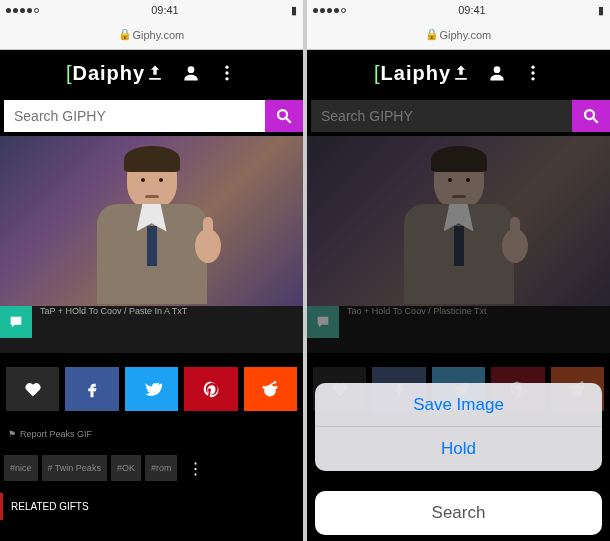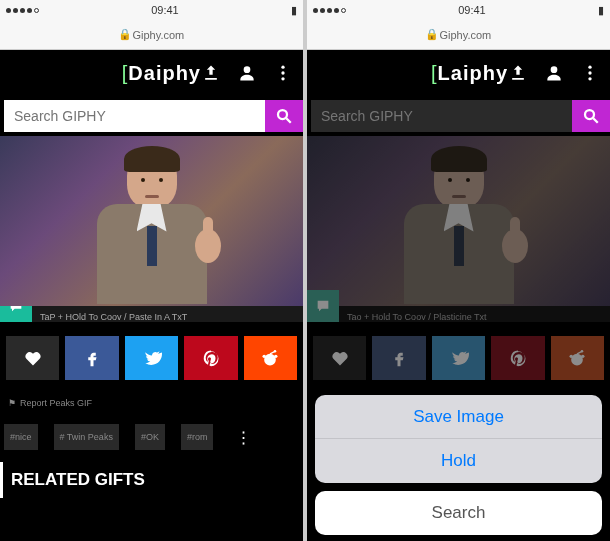--- a/index.html
+++ b/index.html
@@ -3,59 +3,59 @@
 <meta charset="utf-8">
 <style>
 *{margin:0;padding:0;box-sizing:border-box;font-family:-apple-system,Helvetica,Arial,sans-serif}
 body{background:#ccc;width:610px;height:541px;display:flex;gap:4px}
 .phone{width:303px;height:541px;background:#000;display:flex;flex-direction:column;position:relative}
 .status-bar{height:20px;background:#f7f7f7;display:flex;align-items:center;justify-content:space-between;padding:0 6px;font-size:11px;color:#333}
 .status-left{display:flex;gap:2px}
 .dot{width:5px;height:5px;border-radius:50%;background:#333}
 .dot.empty{background:transparent;border:1px solid #333}
 .browser-bar{height:30px;background:#f7f7f7;display:flex;align-items:center;justify-content:center;font-size:11px;color:#666;border-bottom:1px solid #ccc}
-.app-header{height:46px;background:#000;display:flex;align-items:center;justify-content:flex-end;padding:0 10px}
+.app-header{height:46px;background:#000;display:flex;align-items:center;justify-content:center;padding:0 10px}
 .logo{color:#fff;font-size:20px;font-weight:bold;letter-spacing:1px;font-family:serif}
 .logo-bracket{color:#8f9;font-weight:normal}
 .header-icons{display:flex;gap:16px;align-items:center}
 .header-icon{color:#fff;width:20px;height:20px}
 .search-row{height:40px;display:flex;background:#000;padding:4px 0 4px 4px}
 .search-input{flex:1;background:#fff;border:none;padding:0 10px;font-size:14px;color:#999}
 .search-btn{width:38px;background:#c026d3;display:flex;align-items:center;justify-content:center}
 .search-btn svg{width:18px;height:18px}
 .gif-area{height:170px;background:linear-gradient(135deg,#3a3a5a 0%,#6b4a7a 30%,#8a6a5a 60%,#4a3a6a 100%);position:relative;overflow:hidden}
 .person{position:absolute;left:50%;top:8%;transform:translateX(-50%);width:130px;height:160px}
 .head{width:50px;height:58px;background:#d4a78a;border-radius:45% 45% 40% 40%;margin:0 auto;position:relative}
 .hair{position:absolute;top:-4px;left:-3px;right:-3px;height:26px;background:#3a2a1a;border-radius:50% 50% 10% 10%}
 .eye{position:absolute;width:4px;height:4px;background:#2a1a0a;border-radius:50%;top:28px}
 .eye.l{left:14px}.eye.r{right:14px}
 .mouth{position:absolute;bottom:10px;left:50%;transform:translateX(-50%);width:14px;height:3px;background:#8a5a4a;border-radius:2px}
 .body{width:110px;height:100px;background:#8a7a6a;border-radius:20px 20px 0 0;margin:-4px auto 0;position:relative}
 .collar{position:absolute;top:0;left:50%;transform:translateX(-50%);width:30px;height:28px;background:#e8e8e8;clip-path:polygon(20% 0,80% 0,100% 100%,50% 70%,0 100%)}
 .tie{position:absolute;top:22px;left:50%;transform:translateX(-50%);width:10px;height:40px;background:#2a3a5a}
 .thumb{position:absolute;right:-14px;top:25px;width:26px;height:34px;background:#d4a78a;border-radius:50%}
 .thumb::after{content:"";position:absolute;top:-12px;left:8px;width:10px;height:18px;background:#d4a78a;border-radius:6px}
-.gif-caption{height:16px;background:#1a1a1a;display:flex;align-items:flex-end;font-size:9px;color:#aaa}
+.gif-caption{height:47px;background:#1a1a1a;display:flex;align-items:flex-start;font-size:9px;color:#aaa}
 .msg-btn{width:32px;height:32px;background:#1abc9c;display:flex;align-items:center;justify-content:center;margin-right:8px}
 .share-row{display:flex;gap:6px;padding:14px 6px;background:#000}
 .share-btn{flex:1;height:44px;display:flex;align-items:center;justify-content:center}
 .share-btn.fav{background:#2a2a2a}
 .share-btn.fb{background:#3b5998}
 .share-btn.tw{background:#1da1f2}
 .share-btn.pn{background:#bd081c}
 .share-btn.rd{background:#ff4500}
 .report-row{padding:4px 8px;font-size:9px;color:#888;background:#000;display:flex;align-items:center;gap:4px}
-.tags-row{display:flex;gap:16px;padding:12px 4px;background:#000;align-items:center}
+.tags-row{display:flex;gap:4px;padding:12px 4px;background:#000;align-items:center}
 .tag{background:#2a2a2a;color:#888;font-size:9px;padding:8px 6px;white-space:nowrap}
 .tag-more{color:#fff;font-size:16px;padding:0 6px}
-.related{padding:8px;font-size:17px;color:#fff;font-weight:bold;background:#000;border-left:3px solid #ffffff}
+.related{padding:8px;font-size:10px;color:#fff;font-weight:normal;background:#000;border-left:3px solid #b91c1c}
 .dimmed .search-input{background:#2a2a2a}
 .dimmed .gif-area,.dimmed .gif-caption,.dimmed .share-row{filter:brightness(0.55) saturate(0.6)}
 .action-sheet{position:absolute;bottom:6px;left:8px;right:8px;z-index:10}
-.sheet-group{background:rgba(230,230,235,0.95);border-radius:10px;overflow:hidden;margin-bottom:8px}
+.sheet-group{background:rgba(230,230,235,0.95);border-radius:10px;overflow:hidden;margin-bottom:20px}
 .sheet-item{height:44px;display:flex;align-items:center;justify-content:center;font-size:17px;color:#007aff;border-bottom:1px solid rgba(0,0,0,0.1)}
 .sheet-item:last-child{border-bottom:none}
 .sheet-cancel{background:#fff;border-radius:10px;height:44px;display:flex;align-items:center;justify-content:center;font-size:17px;color:#555}
 </style>
 </head>
 <body>
 
 <div class="phone">
   <div class="status-bar">
     <div class="status-left">

